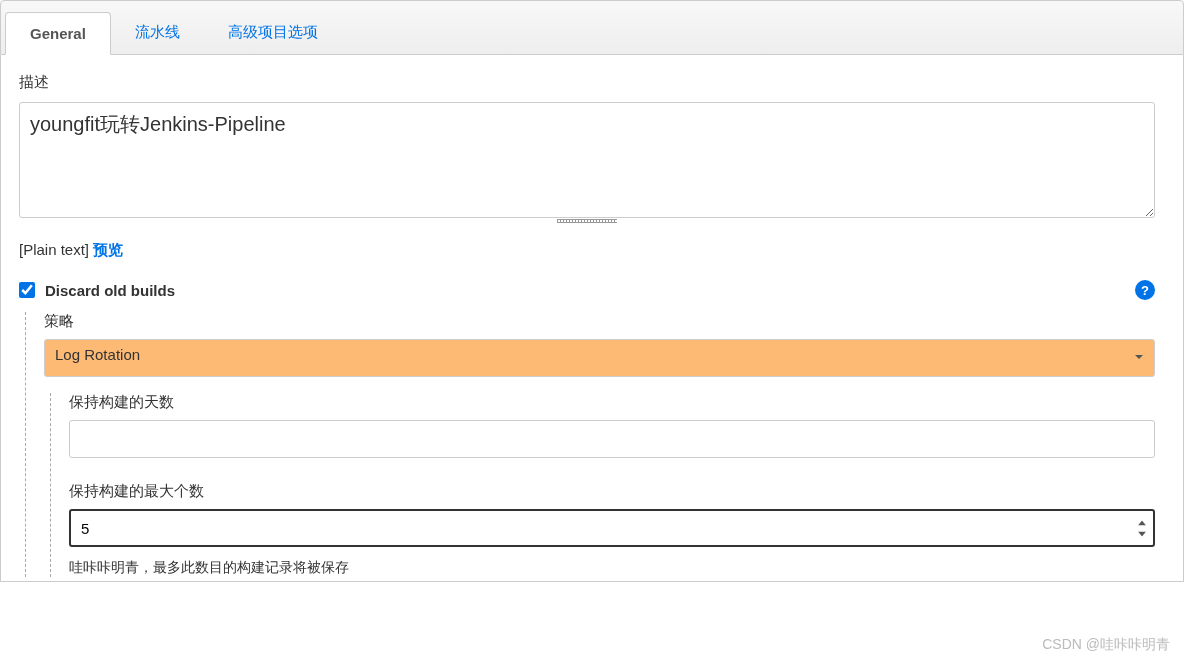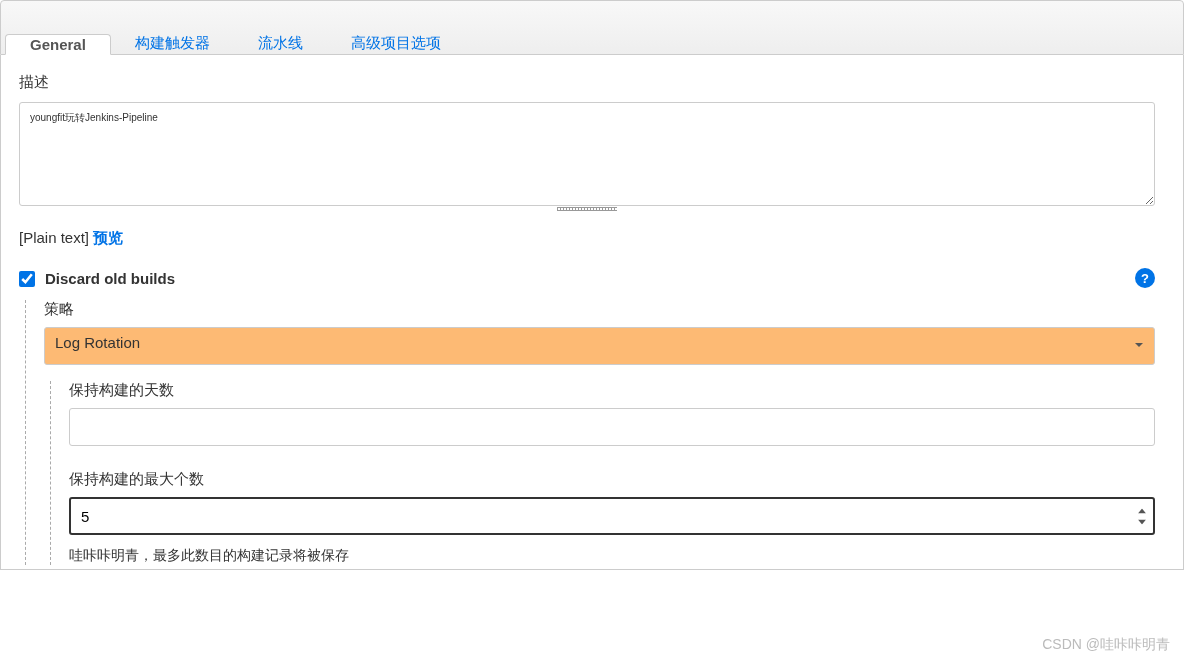--- a/index.html
+++ b/index.html
@@ -21,21 +21,21 @@
     .tabs {
       display: flex;
       background: linear-gradient(#f8f8f8, #eeeeee);
       border: 1px solid #ccc;
       border-radius: 4px 4px 0 0;
       padding: 0;
       height: 55px;
       align-items: flex-end;
     }
     .tab {
-      padding: 1px 24px;
+      padding: 12px 24px;
       font-size: 15px;
       color: #0073e6;
       cursor: pointer;
       position: relative;
     }
     .tab.active {
       background: #fff;
       border: 1px solid #ccc;
       border-bottom: 1px solid #fff;
       border-radius: 4px 4px 0 0;
@@ -49,25 +49,25 @@
       border: 1px solid #ccc;
       border-top: none;
     }
     .label {
       font-size: 15px;
       margin-bottom: 10px;
       color: #333;
     }
     .textarea {
       width: 100%;
-      height: 104px;
+      height: 116px;
       border: 1px solid #ccc;
       border-radius: 3px;
       padding: 8px 10px;
-      font-size: 10px;
+      font-size: 20px;
       font-family: inherit;
       resize: both;
       color: #333;
     }
     .grip {
       display: flex;
       justify-content: center;
       margin-top: -2px;
     }
     .grip-line {
@@ -92,21 +92,21 @@
       font-size: 15px;
     }
     .checkbox-row {
       display: flex;
       align-items: center;
       justify-content: space-between;
       margin-bottom: 12px;
     }
     .checkbox-left {
       display: flex;
-      align-items: flex-end;
+      align-items: center;
       gap: 10px;
     }
     .checkbox {
       width: 16px;
       height: 16px;
       accent-color: #0073e6;
       cursor: pointer;
     }
     .checkbox-label {
       font-size: 15px;
@@ -228,21 +228,20 @@
       color: #bbb;
       pointer-events: none;
     }
   </style>
 </head>
 <body>
 
 <div class="container">
   <div class="tabs">
     <div class="tab active">General</div>
-    <div class="tab">构建触发器</div>
     <div class="tab">流水线</div>
     <div class="tab">高级项目选项</div>
   </div>
 
   <div class="content">
     <div class="label">描述</div>
     <textarea class="textarea" style="">youngfit玩转Jenkins-Pipeline</textarea>
     <div class="grip">
         <div class="grip-line"></div>
       </div>

